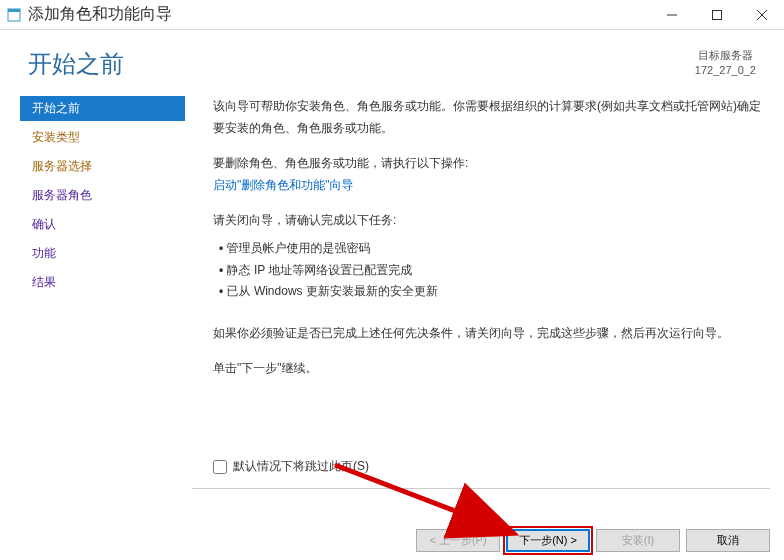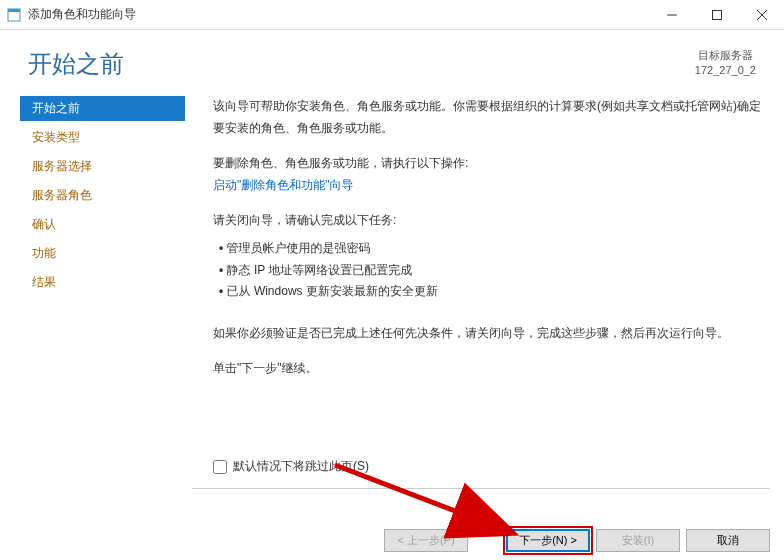--- a/index.html
+++ b/index.html
@@ -23,21 +23,21 @@
     .titlebar-icon {
       width: 16px;
       height: 16px;
       margin-right: 6px;
       display: inline-flex;
       align-items: center;
       justify-content: center;
     }
     .titlebar-title {
       flex: 1;
-      font-size: 12px;
+      font-size: 16px;
       color: #333;
     }
     .win-controls {
       display: flex;
       height: 100%;
     }
     .win-btn {
       width: 45px;
       height: 30px;
       display: flex;
@@ -80,21 +80,21 @@
       font-size: 12px;
       color: #a16207;
       margin-bottom: 4px;
       cursor: default;
     }
     .sidebar-item.active {
       background: #1979ca;
       color: #fff;
     }
     .sidebar-item.disabled {
-      color: #a16207;
+      color: #4c1d95;
     }
 
     .content {
       flex: 1;
       padding: 8px 10px 0 28px;
       font-size: 12px;
       color: #333;
       line-height: 1.8;
       position: relative;
     }
@@ -146,21 +146,20 @@
     }
     .footer button:disabled {
       color: #a0a0a0;
       cursor: default;
     }
     .footer button.highlight {
       outline: 2px solid #d40000;
       outline-offset: 1px;
       border: 1px solid #0078d7;
       box-shadow: inset 0 0 0 1px #0078d7;
-      margin-left: 32px;
     }
 
     .arrow-overlay {
       position: absolute;
       left: 330px;
       top: 460px;
       pointer-events: none;
     }
   </style>
 </head>

